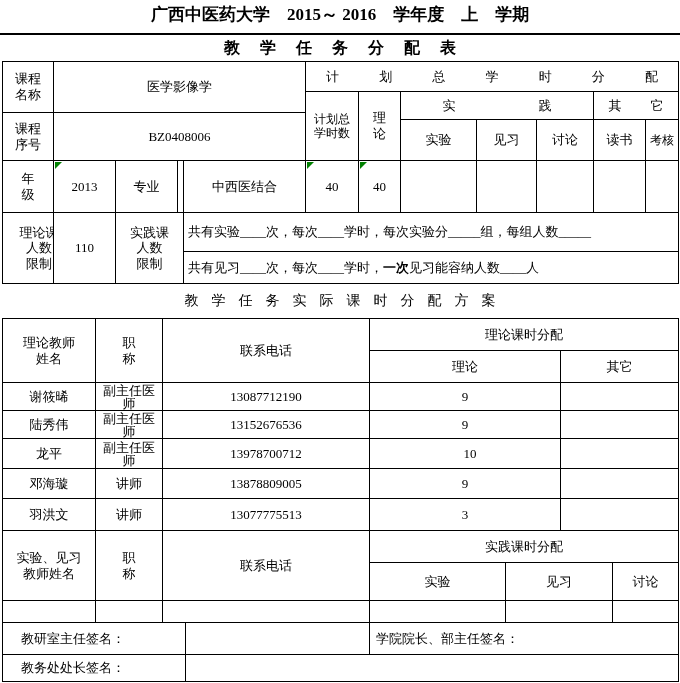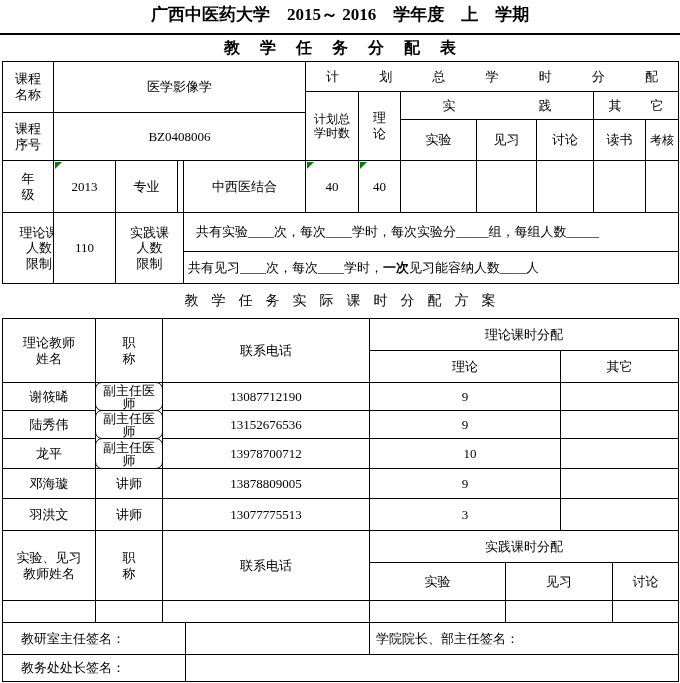--- a/index.html
+++ b/index.html
@@ -4,21 +4,21 @@
 <style>
   html,body{margin:0;padding:0;background:#fff;}
   .page{position:relative;width:680px;height:683px;background:#ffffff;
         font-family:"Liberation Serif","DejaVu Serif",serif;color:#000;}
   .c{position:absolute;box-sizing:border-box;border:1px solid #000;background:#fff;
      display:flex;align-items:center;justify-content:center;text-align:center;
      font-size:13px;line-height:1.2;white-space:pre-line;overflow:hidden;}
   .nb{border:none;background:transparent;}
   .L{justify-content:flex-start;text-align:left;}
   .spread{justify-content:space-around;white-space:nowrap;}
-  .wrap{white-space:normal;line-height:13px;padding:0 6px;border-radius:7px;}
+  .wrap{white-space:normal;line-height:13px;padding:0 6px;}
   .t1{font-weight:bold;font-size:17px;}
   .t2{font-weight:bold;font-size:16px;letter-spacing:20px;padding-left:20px;}
   .sec{font-weight:bold;font-size:14px;letter-spacing:13px;padding-left:13px;font-weight:normal;}
   .f12{font-size:12px;}
   .hline{position:absolute;left:0;width:680px;height:2px;background:#000;}
   .tri{position:absolute;top:1px;left:1px;width:0;height:0;
        border-top:7px solid #008000;border-right:7px solid transparent;}
   b{font-weight:bold;}
 </style>
 </head>
@@ -77,21 +77,21 @@
   <div class="c" style="left:593px;top:160px;width:53px;height:53px;"></div>
   <div class="c" style="left:645px;top:160px;width:34px;height:53px;"></div>
 
   <div class="c" style="left:2px;top:212px;width:74px;height:72px;">理论课
 人数
 限制</div>
   <div class="c" style="left:53px;top:212px;width:63px;height:72px;">110</div>
   <div class="c" style="left:115px;top:212px;width:69px;height:72px;">实践课
 人数
 限制</div>
-  <div class="c L" style="left:183px;top:212px;width:496px;height:40px;padding-left:12px;">共有实验____次，每次____学时，每次实验分_____组，每组人数_____</div>
+  <div class="c L" style="left:183px;top:212px;width:496px;height:40px;padding-left:4px;">共有实验____次，每次____学时，每次实验分_____组，每组人数_____</div>
   <div class="c L" style="left:183px;top:251px;width:496px;height:33px;padding-left:4px;"><span>共有见习____次，每次____学时，</span><b>一次</b><span>见习能容纳人数____人</span></div>
 
   <div class="c nb sec" style="left:0;top:283px;width:680px;height:36px;">教学任务实际课时分配方案</div>
 
   <div class="c" style="left:2px;top:318px;width:94px;height:65px;">理论教师
 姓名</div>
   <div class="c" style="left:95px;top:318px;width:68px;height:65px;">职
 称</div>
   <div class="c" style="left:162px;top:318px;width:208px;height:65px;">联系电话</div>
   <div class="c" style="left:369px;top:350px;width:192px;height:33px;">理论</div>

